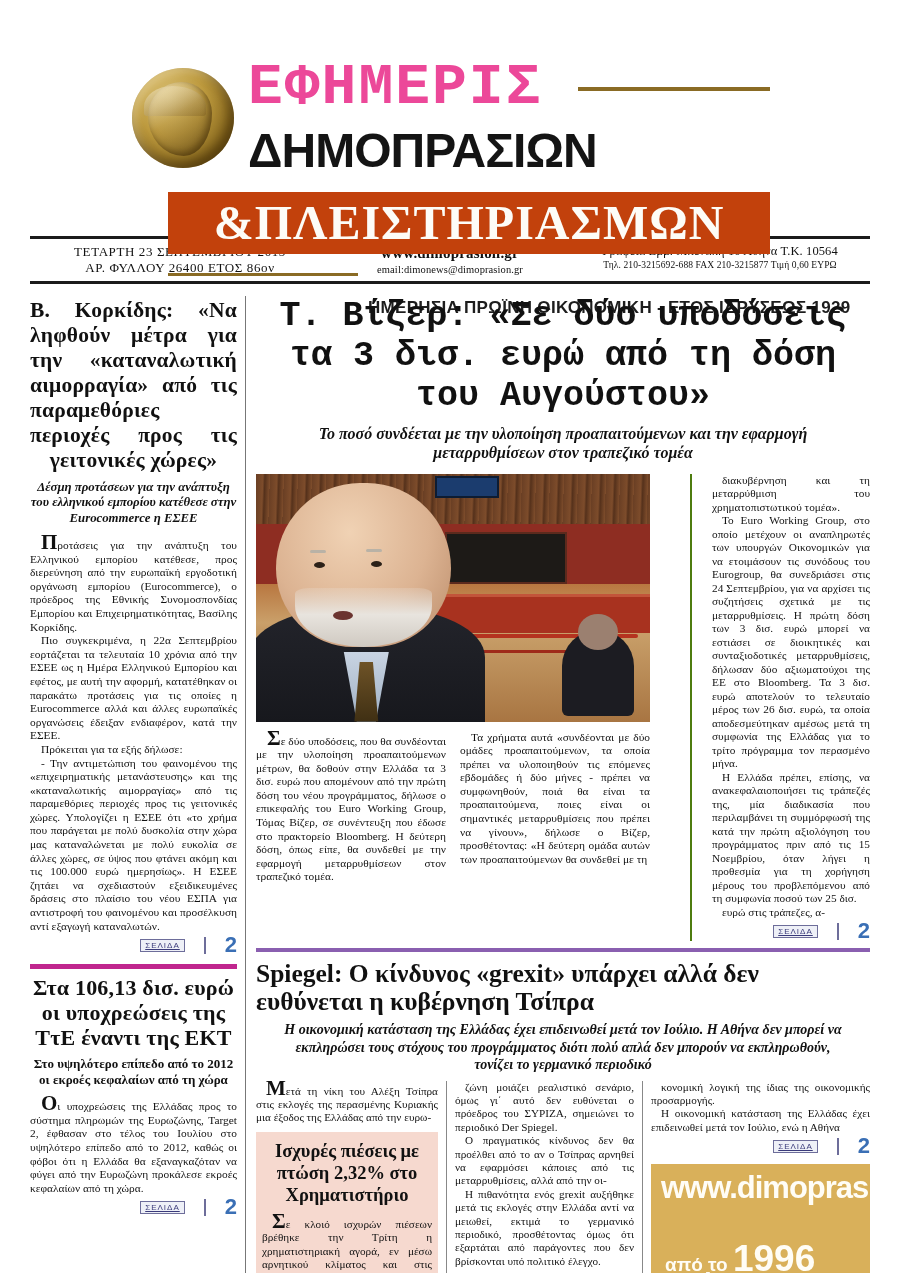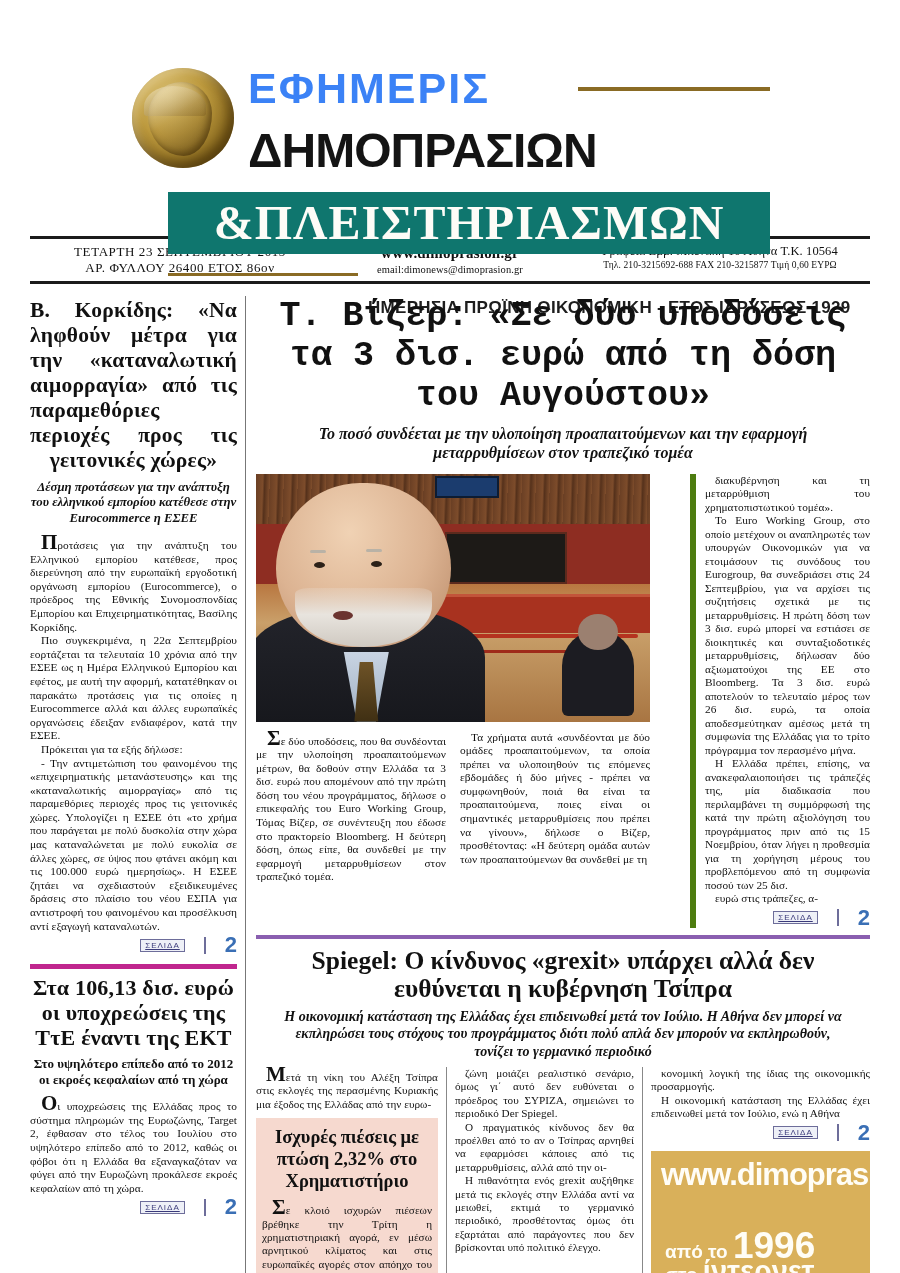--- a/index.html
+++ b/index.html
@@ -30,36 +30,36 @@
       linear-gradient(145deg, rgba(255,243,205,.65) 0%, rgba(180,146,70,.25) 45%, rgba(90,66,20,.55) 100%);
     box-shadow:inset -3px -3px 7px rgba(70,48,8,.6);
   }
   .coin .helm{
     position:absolute;left:12px;top:18px;width:62px;height:30px;
     border-radius:60% 70% 10% 10%/ 90% 90% 10% 10%;
     background:linear-gradient(160deg,rgba(255,246,214,.55),rgba(120,90,28,.45));
   }
   .efimeris-row{position:relative;height:52px;margin-left:108px;}
   .efimeris{
-    font-family:Liberation Sans, sans-serif;font-weight:bold;
-    font-size:43px;letter-spacing:2px;color:#3b82f6;line-height:52px;
+    font-family:Liberation Mono, monospace;font-weight:bold;
+    font-size:58px;letter-spacing:2px;color:#ec4899;line-height:52px;
     display:inline-block;
   }
   .efimeris-rule{
     position:absolute;right:0;top:25px;height:4px;background:#8a6b24;
     left:330px;
   }
   .dimoprasion{
     font-family:"Liberation Sans", sans-serif;font-weight:bold;
     font-size:48px;letter-spacing:-1px;color:#141414;line-height:74px;
     margin-left:108px;white-space:nowrap;
   }
   .gold-bar{
     margin-top:4px;margin-left:28px;width:602px;height:62px;
-    background:#0f766e;display:flex;align-items:center;justify-content:center;
+    background:#c2410c;display:flex;align-items:center;justify-content:center;
   }
   .gold-bar span{
     font-family:"Liberation Serif", serif;font-weight:bold;
     font-size:48px;color:#fdfcf7;letter-spacing:1px;line-height:52px;white-space:nowrap;
   }
   .tagline-row{position:relative;margin-top:8px;margin-left:28px;width:632px;height:22px;}
   .tagline-row .tl-rule{position:absolute;left:0;top:11px;width:190px;height:3px;background:#8a6b24;}
   .tagline{
     position:absolute;left:200px;top:0;
     font-family:"Liberation Sans", sans-serif;font-weight:bold;font-size:17px;
@@ -135,21 +135,21 @@
     font-size:35px;line-height:40px;text-align:center;margin-top:6px;letter-spacing:0px;
   }
   .deck{
     font-family:"Liberation Serif", serif;font-style:italic;font-weight:bold;
     font-size:16px;line-height:19px;text-align:center;margin-top:8px;padding:0 30px;
   }
 
   
   .story{display:flex;margin-top:12px;}
   .story .left-part{flex:1;padding-right:8px;box-sizing:border-box;}
-  .story .right-col{width:180px;flex:0 0 180px;padding-left:9px;box-sizing:border-box;border-left:6px solid #4d7c0f;margin-left:32px;}
+  .story .right-col{width:180px;flex:0 0 180px;padding-left:20px;box-sizing:border-box;border-left:2px solid #4d7c0f;margin-left:32px;}
 
   .photo{
     width:100%;height:248px;position:relative;overflow:hidden;
     background:#6d4228;
   }
   .photo .room{
     position:absolute;inset:0;
     background:
       linear-gradient(180deg,#5a3a22 0%,#7a4c2c 14%,#8d2f22 18%,#9c3a26 36%,#b8763f 44%,#caa06a 60%,#b07a46 78%,#8a5630 100%);
   }
@@ -240,21 +240,21 @@
   .two-cols{column-count:2;column-gap:14px;}
   .two-cols p{margin:0;text-indent:11px;}
   .rightcol-txt{font-size:11.3px;line-height:13.5px;text-align:justify;}
   .rightcol-txt p{margin:0;text-indent:10px;}
 
   
   .purple-bar{height:4px;background:#8a5fb0;margin:7px 0;}
 
   .headline2{
     font-family:"Liberation Serif", serif;font-weight:bold;
-    font-size:25.5px;line-height:28px;text-align:center;margin-top:8px;
+    font-size:25.5px;line-height:28px;text-align:left;margin-top:8px;
   }
   .deck2{
     font-family:"Liberation Serif", serif;font-style:italic;font-weight:bold;
     font-size:14px;line-height:17.5px;text-align:center;margin-top:5px;padding:0 22px;
   }
 
   .bottom-grid{display:flex;margin-top:7px;}
   .bg-col{box-sizing:border-box;}
   .bg-c1{width:190px;flex:0 0 190px;padding-right:8px;}
   .bg-c2{width:196px;flex:0 0 196px;padding:0 8px;border-left:1px solid #888;}

